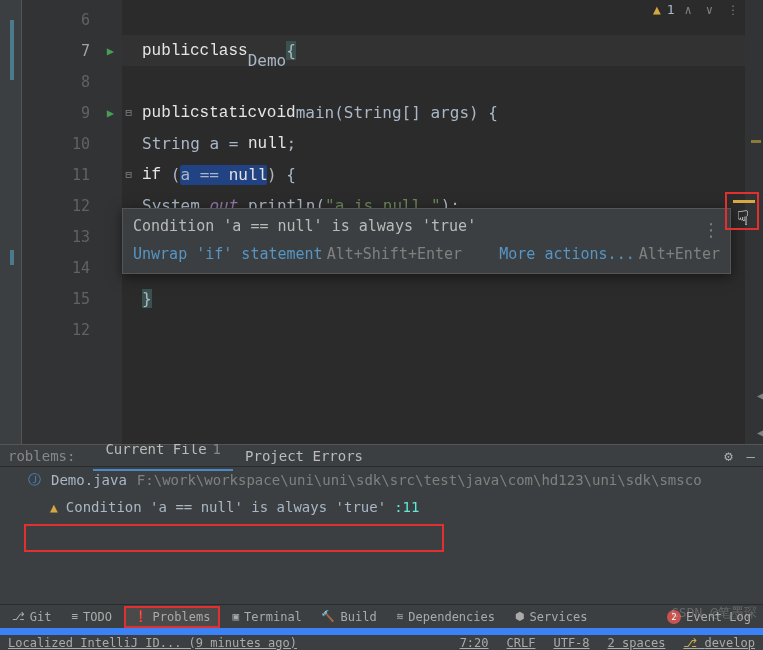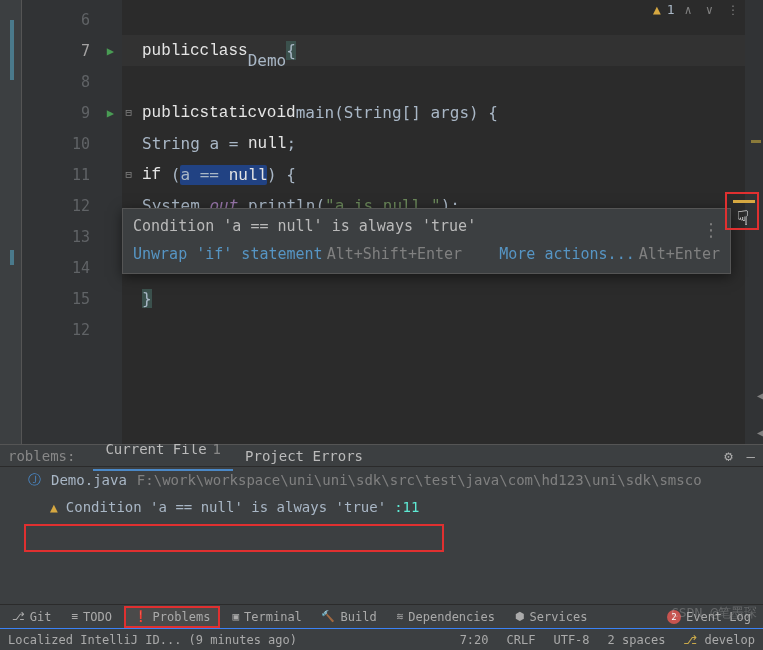--- a/index.html
+++ b/index.html
@@ -88,23 +88,23 @@
 .bottom-tabs {
   height: 24px; background: #3c3f41; border-top: 1px solid #2b2b2b;
   display: flex; align-items: center; padding: 0 4px; gap: 4px;
   font-size: 12px; color: #aaa;
 }
 .btab { display: flex; align-items: center; gap: 5px; padding: 2px 8px; cursor: pointer; }
 .btab.hl { border: 2px solid #e03030; background: #4a4a4a; }
 .btab-icon { font-size: 11px; }
 .red-dot { background: #c75450; color: #fff; border-radius: 50%; width: 14px; height: 14px; display: inline-flex; align-items: center; justify-content: center; font-size: 9px; }
 .status-bar {
-  height: 22px; background: #3c3f41; border-top: 1px solid #3b82f6;
+  height: 22px; background: #3c3f41; border-top: 7px solid #3b82f6;
   display: flex; align-items: center; padding: 0 8px;
-  font-size: 12px; color: #aaa; gap: 18px;
+  font-size: 12px; color: #aaa; gap: 18px; text-decoration: underline;
 }
 .status-left { flex: 1; white-space: nowrap; overflow: hidden; }
 .branch-icon { color: #c9a94a; }
 .watermark { position: absolute; bottom: 28px; right: 6px; color: rgba(200,200,200,0.3); font-size: 13px; z-index: 20; }
 .prob-body { position: relative; flex: 1; }
 .spacer { flex: 1; }
 </style>
 </head>
 <body>
 

